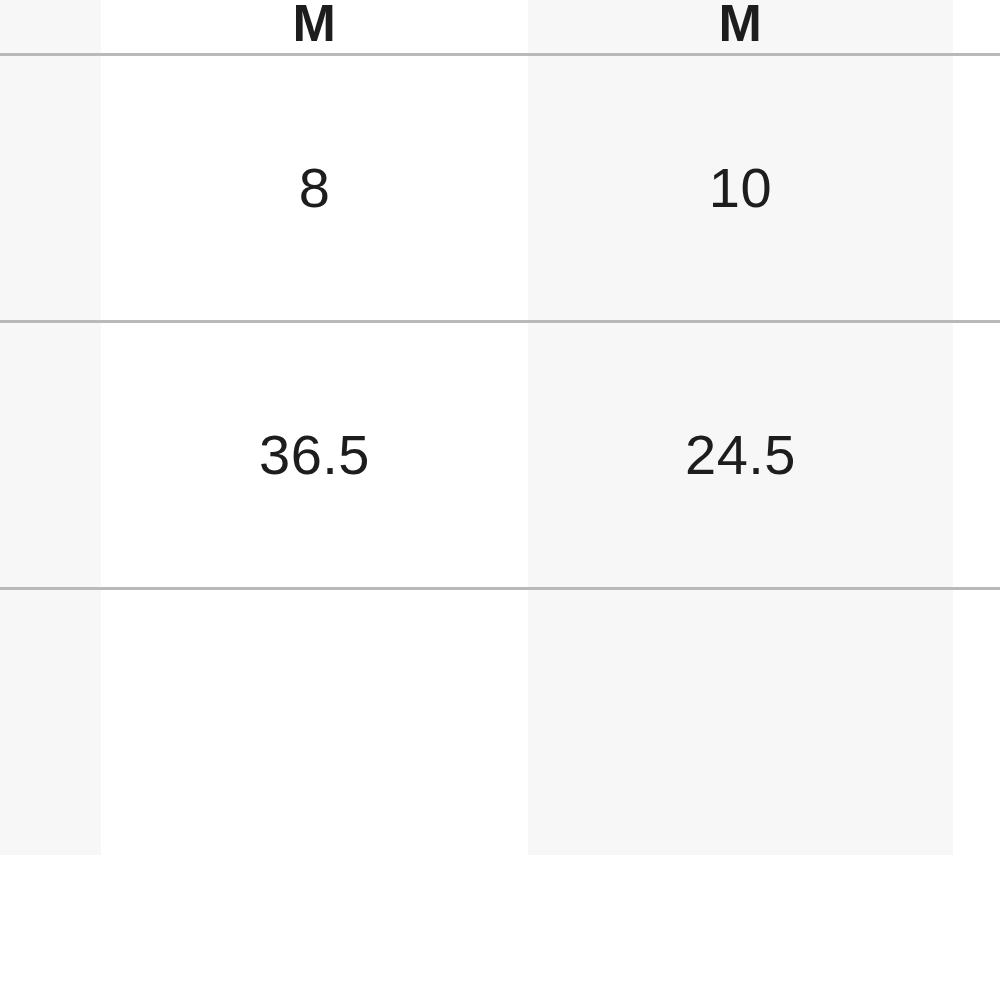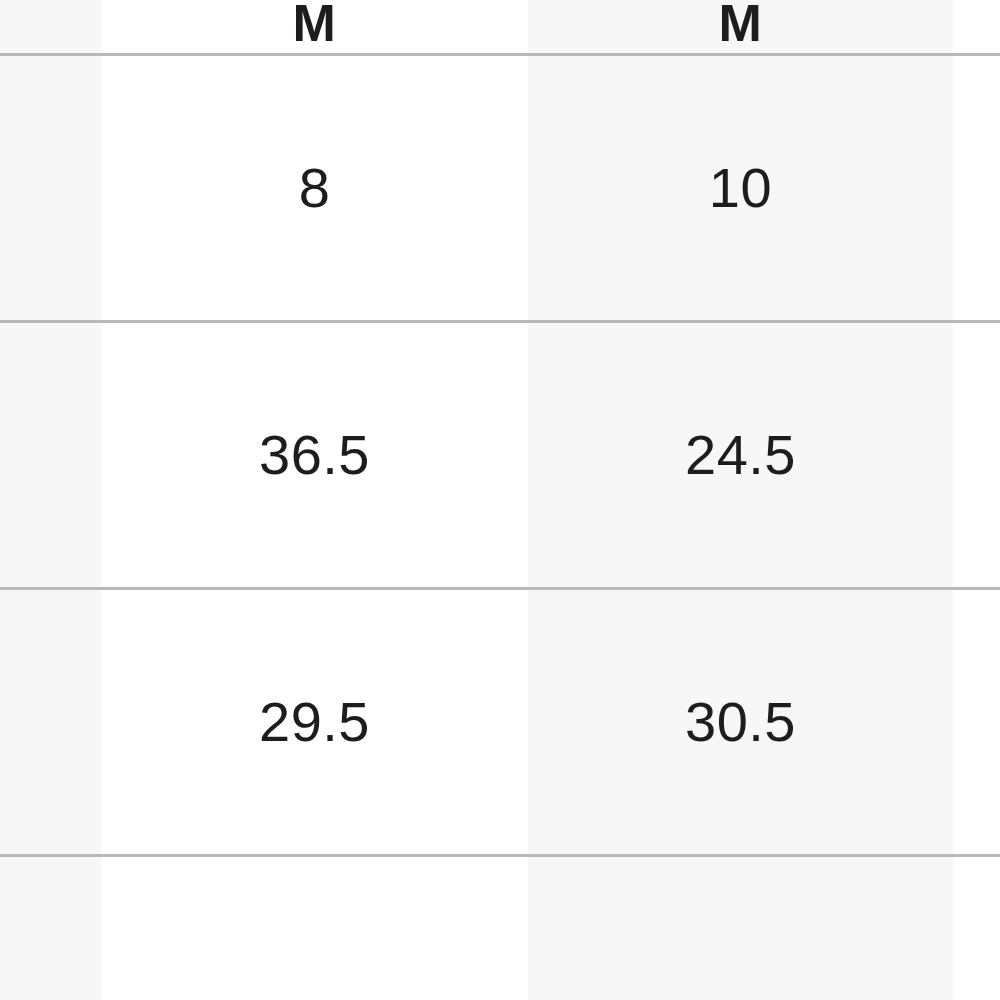--- a/index.html
+++ b/index.html
@@ -120,26 +120,20 @@
           <td class="cell-c divider-cell"></td>
         </tr>
 
         <tr class="data-row">
           <td class="cell-label divider-cell"></td>
           <td class="cell-a divider-cell">36.5</td>
           <td class="cell-b divider-cell">24.5</td>
           <td class="cell-c divider-cell"></td>
         </tr>
 
-        <tr class="data-row">
-          <td class="cell-label divider-cell"></td>
-          <td class="cell-a divider-cell">29.5</td>
-          <td class="cell-b divider-cell">30.5</td>
-          <td class="cell-c divider-cell"></td>
-        </tr>
 
         <tr class="data-row">
           <td class="cell-label divider-cell"></td>
           <td class="cell-a divider-cell"></td>
           <td class="cell-b divider-cell"></td>
           <td class="cell-c divider-cell"></td>
         </tr>
 
       </tbody>
     </table>

